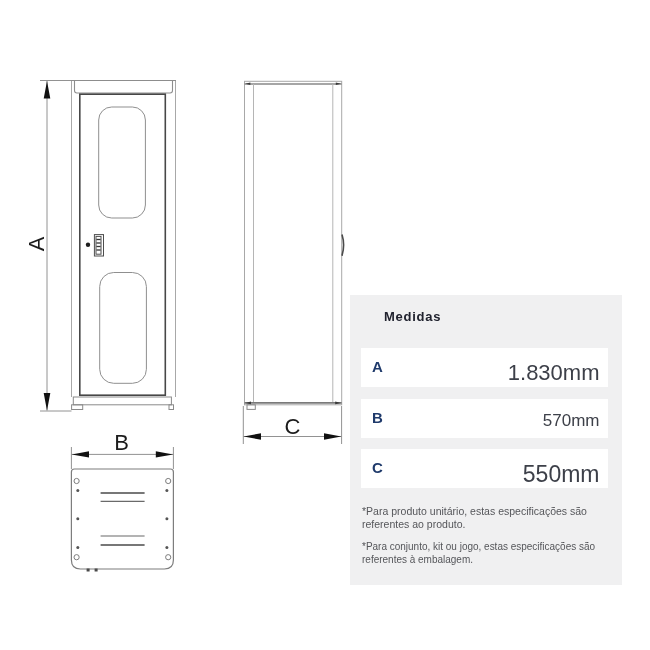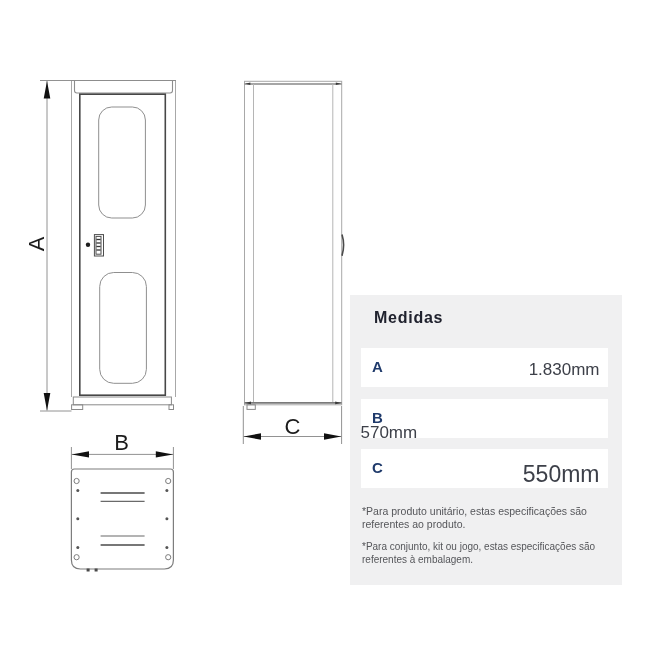--- a/index.html
+++ b/index.html
@@ -167,33 +167,33 @@
   </g>
 
   <g fill="#4a4a4a">
     <rect x="86.6" y="568.5" width="3" height="3"></rect>
     <rect x="94.6" y="568.5" width="3" height="3"></rect>
   </g>
 </svg>
 
 <div class="abs" style="left:349.5px;top:294.7px;width:272px;height:290px;background:#f0f0f1;"></div>
 
-<div class="abs" style="left:374px;top:309px;font-size:16px;font-weight:bold;color:#20222e;letter-spacing:.75px;">Medidas</div>
+<div class="abs" style="left:384px;top:309px;font-size:13px;font-weight:bold;color:#20222e;letter-spacing:.75px;">Medidas</div>
 
 <div class="abs" style="left:360.5px;top:347.8px;width:247px;height:39.4px;background:#ffffff;"></div>
 
 <div class="abs" style="left:372px;top:357.5px;font-size:15px;font-weight:bold;color:#1f3a6b;">A</div>
 
-<div class="abs" style="left:360.5px;top:360px;width:239px;text-align:right;font-size:17px;color:#3d4049;">1.830mm</div>
+<div class="abs" style="left:360.5px;top:360px;width:239px;text-align:right;font-size:22px;color:#3d4049;">1.830mm</div>
 
 <div class="abs" style="left:360.5px;top:399px;width:247px;height:39.4px;background:#ffffff;"></div>
 
 <div class="abs" style="left:372px;top:408.5px;font-size:15px;font-weight:bold;color:#1f3a6b;">B</div>
 
-<div class="abs" style="left:360.5px;top:411px;width:239px;text-align:left;font-size:17px;color:#3d4049;margin-top:12px;">570mm</div>
+<div class="abs" style="left:360.5px;top:411px;width:239px;text-align:right;font-size:17px;color:#3d4049;">570mm</div>
 
 <div class="abs" style="left:360.5px;top:448.7px;width:247px;height:39.4px;background:#ffffff;"></div>
 
 <div class="abs" style="left:372px;top:458.5px;font-size:15px;font-weight:bold;color:#1f3a6b;">C</div>
 
 <div class="abs" style="left:360.5px;top:461px;width:239px;text-align:right;font-size:23px;color:#3d4049;">550mm</div>
 
 <div class="abs" style="left:361.5px;top:504.5px;font-size:11.5px;line-height:13px;color:#55565a;transform:scaleX(.914);transform-origin:left top;white-space:nowrap;">*Para produto unitário, estas especificações são<br>referentes ao produto.</div>
 
 <div class="abs" style="left:361.5px;top:540px;font-size:11.5px;line-height:13px;color:#55565a;transform:scaleX(.868);transform-origin:left top;white-space:nowrap;">*Para conjunto, kit ou jogo, estas especificações são<br>referentes à embalagem.</div>

